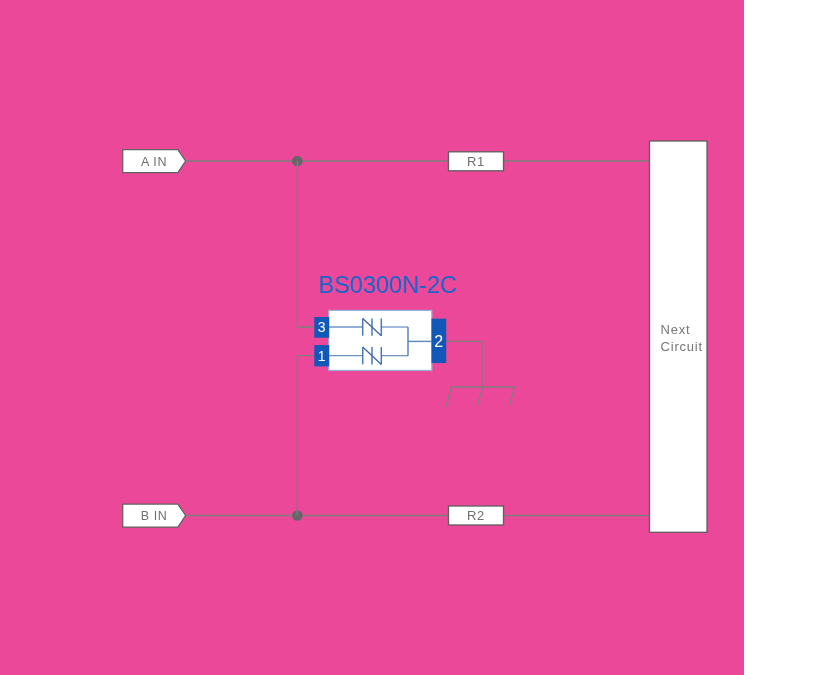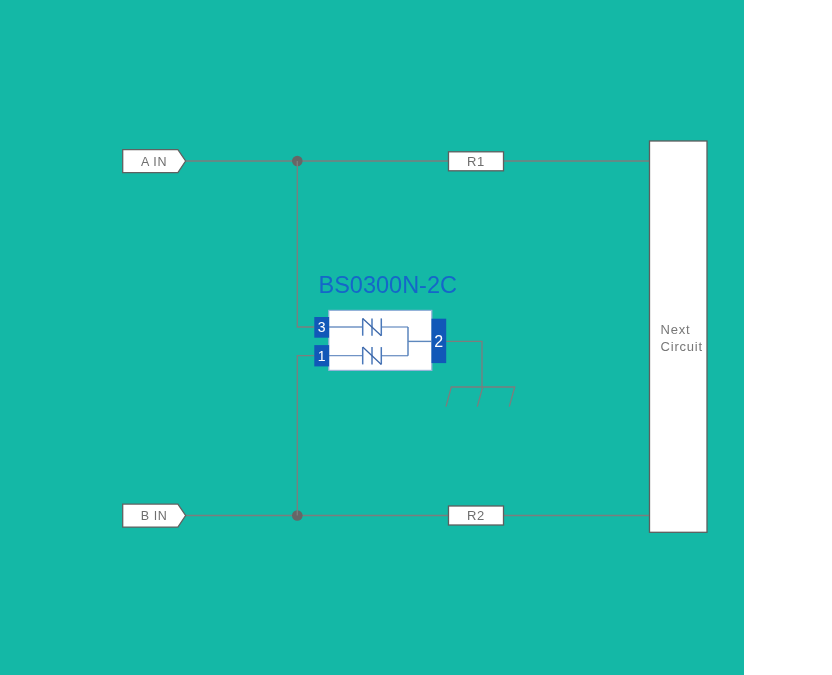--- a/index.html
+++ b/index.html
@@ -1,16 +1,16 @@
 <!DOCTYPE html>
 <html><head>
 <meta charset="utf-8">
 <style>
   html,body{margin:0;padding:0;background:#ffffff;}
-  .stage{position:relative;width:744px;height:675px;background:#14b8a6;overflow:hidden;}
+  .stage{position:relative;width:744px;height:675px;background:#ec4899;overflow:hidden;}
   svg{position:absolute;left:0;top:0;}
   text{font-family:"Liberation Sans", sans-serif;}
 </style>
 </head>
 <body>
 <div class="stage">
 <svg width="832" height="675" viewBox="0 0 832 675">
 
   <g>
     <line x1="185.5" y1="161" x2="649.5" y2="161" stroke="#7d7d7d" stroke-width="1.3"></line>

